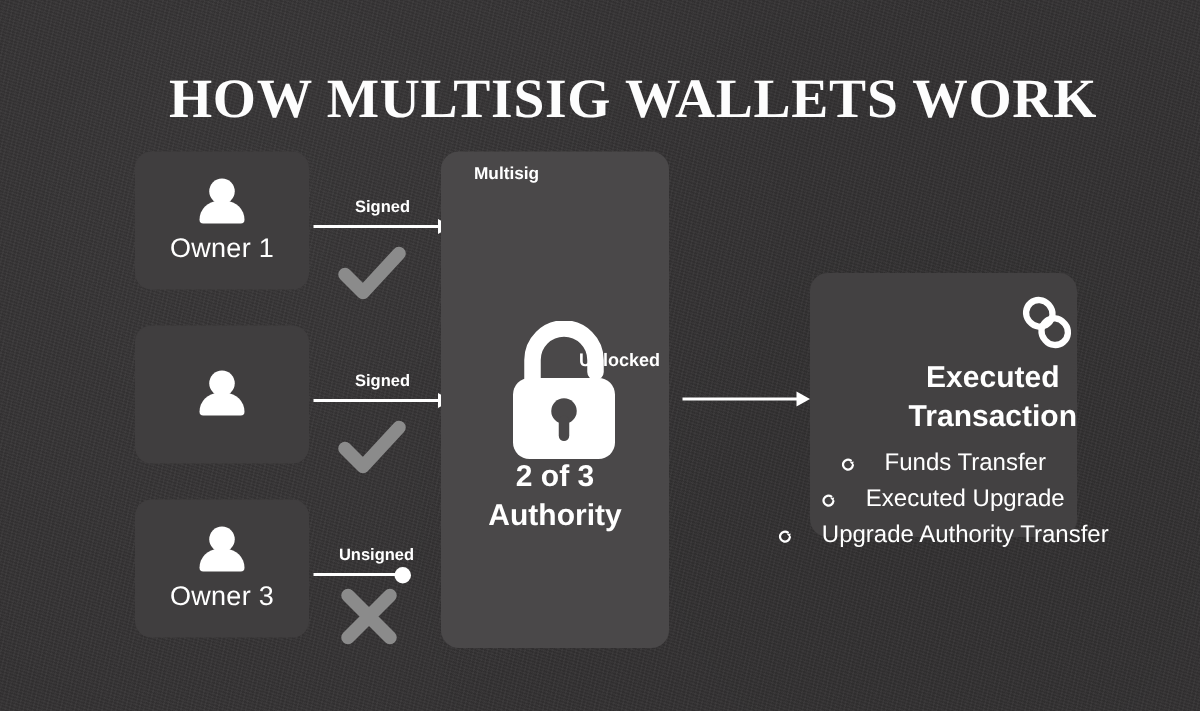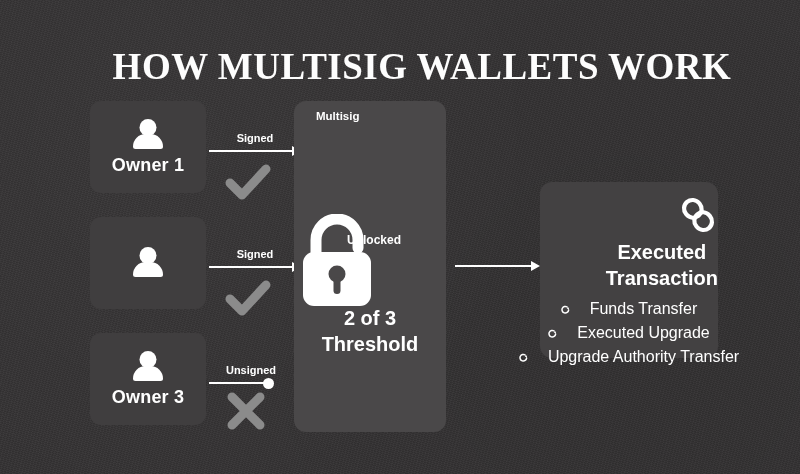--- a/index.html
+++ b/index.html
@@ -64,21 +64,21 @@
   .person-icon .head{
     position:absolute; left:50%; top:0; transform:translateX(-50%);
     width:17px; height:17px; border-radius:50%; background:#ffffff;
   }
   .person-icon .body{
     position:absolute; left:50%; bottom:2px; transform:translateX(-50%);
     width:30px; height:15px; background:#ffffff;
     border-radius:15px 15px 3px 3px;
   }
   .owner-label{
-    font-size:18px; font-weight:bold; color:#ffffff; letter-spacing:0.2px;text-align:center;
+    font-size:18px; font-weight:normal; color:#ffffff; letter-spacing:0.2px;text-align:center;
   }
 
   
   .connector{ position:absolute; left:209px; width:92px; height:2px; }
   .connector.c1{ top:150px; }
   .connector.c2{ top:266px; }
   .connector.c3{ top:382px; }
 
   .conn-line{
     position:absolute; left:0; top:0;
@@ -128,22 +128,22 @@
     width:152px; height:331px;
     background:#4a4849;
     border-radius:12px;
   }
   .multisig-title{
     position:absolute; left:22px; top:9px;
     font-size:11.5px; font-weight:bold; color:#ffffff;
   }
 
   .lock-wrap{
-    position:absolute; left:0; right:0; top:113px;
-    display:flex; justify-content:flex-start;
+    position:absolute; left:12px; right:0; top:113px;
+    display:flex; justify-content:center;
   }
   .lock-icon{ position:relative; width:86px; height:92px; }
   .lock-icon svg{ display:block; }
 
   .unlocked-label{
     position:absolute;
     left:53px; top:19px;
     font-size:12px; font-weight:bold; color:#ffffff;
     white-space:nowrap;
   }
@@ -287,21 +287,21 @@
 
           <circle cx="43" cy="60" r="8.5" fill="#4a4849"></circle>
           <rect x="39.5" y="63" width="7" height="17" rx="3.5" fill="#4a4849"></rect>
         </svg>
         <div class="unlocked-label">Unlocked</div>
       </div>
     </div>
 
     <div class="threshold-text">
       <div>2 of 3</div>
-      <div>Threshold</div>
+      <div>Authority</div>
     </div>
   </div>
 
   <div class="mid-arrow">
     <div class="line"></div>
     <div class="head"></div>
   </div>
 
   <div class="exec-card">
     <div class="chain-icon">

